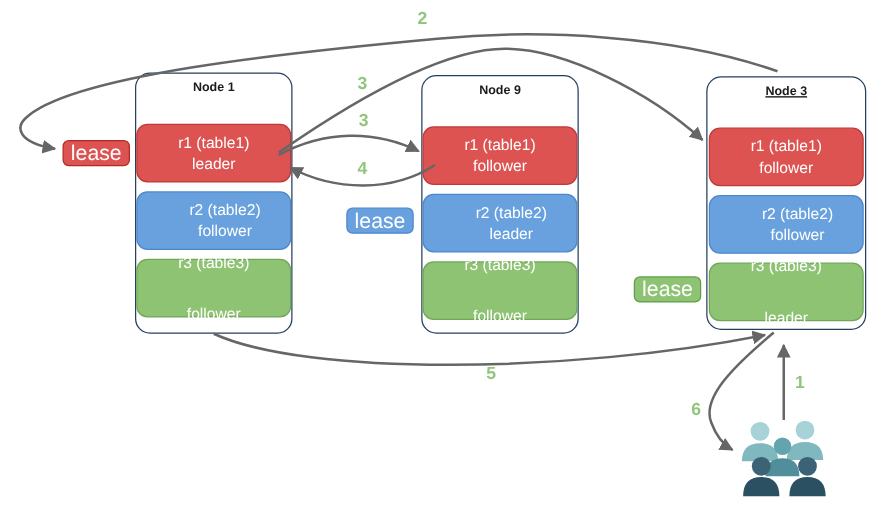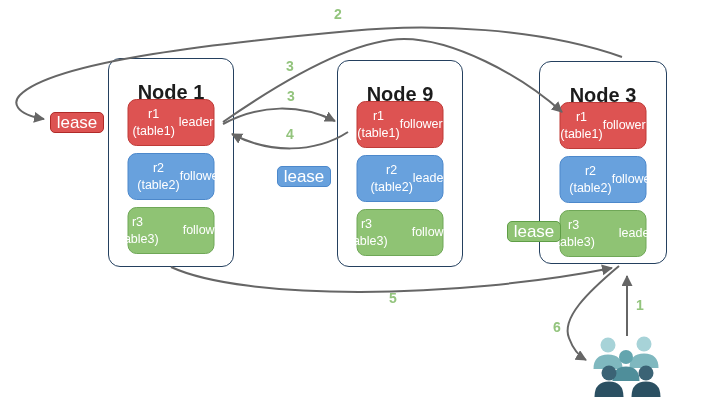--- a/index.html
+++ b/index.html
@@ -5,26 +5,26 @@
   html,body{margin:0;padding:0;background:#fff;}
   .canvas{
     position:relative;width:704px;height:405px;background:#ffffff;
     font-family:"Liberation Sans",sans-serif;overflow:hidden;
   }
   .node{
     position:absolute;background:#fff;border:1.6px solid #24405f;
     border-radius:12px;box-sizing:border-box;z-index:1;
   }
   .node-title{
-    text-align:center;margin-top:22px;font-weight:bold;font-size:20px;color:#1c1c1c;
+    text-align:center;margin-top:6px;font-weight:bold;font-size:10px;color:#1c1c1c;
   }
   .replica{
     position:absolute;left:50%;transform:translateX(-50%);
-    width:87px;height:47px;border-radius:9px;color:#fff;
-    display:flex;flex-direction:row;align-items:center;justify-content:center;
+    width:124px;height:47px;border-radius:9px;color:#fff;
+    display:flex;flex-direction:column;align-items:center;justify-content:center;
     font-size:12.5px;line-height:1.3;text-align:center;box-sizing:border-box;
   }
   .r1{top:40px}.r2{top:94px}.r3{top:148px}
   .box-red{background:#dd5352;border:1.5px solid #bf3a37;}
   .box-blue{background:#68a1dd;border:1.5px solid #4c88cb;padding-left:18px;}
   .box-green{background:#8fc374;border:1.5px solid #6fa757;gap:24px;}
   .lease{
     position:absolute;width:54px;height:21px;border-radius:5px;color:#fff;
     font-size:17px;display:flex;align-items:center;justify-content:center;
     box-sizing:border-box;z-index:2;
@@ -67,21 +67,21 @@
     <div class="replica r2 box-blue">
       <span>r2 (table2)</span>
       <span>leader</span>
     </div>
     <div class="replica r3 box-green">
       <span>r3 (table3)</span>
       <span>follower</span>
     </div>
   </div>
 
-  <div class="node" style="left:539px;top:61px;width:128px;height:203px;text-decoration:underline;">
+  <div class="node" style="left:565px;top:61px;width:128px;height:203px;text-decoration:underline;">
     <div class="node-title">Node 3</div>
     <div class="replica r1 box-red">
       <span>r1 (table1)</span>
       <span>follower</span>
     </div>
     <div class="replica r2 box-blue">
       <span>r2 (table2)</span>
       <span>follower</span>
     </div>
     <div class="replica r3 box-green">

